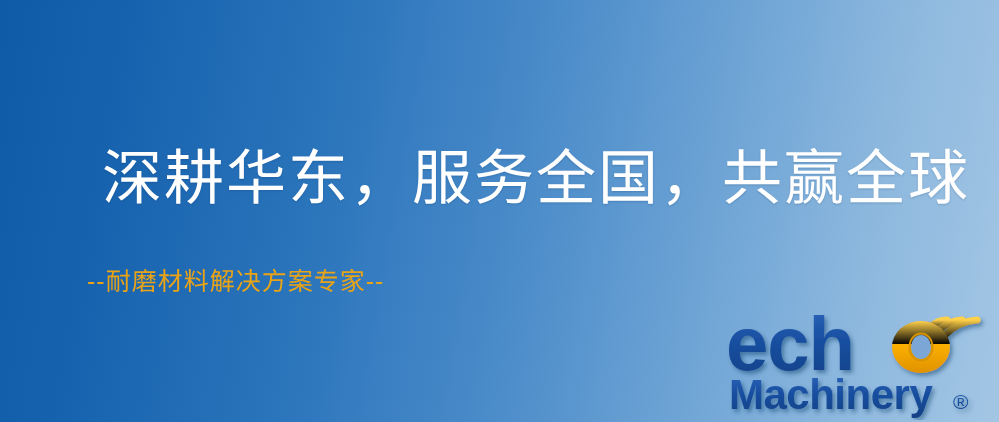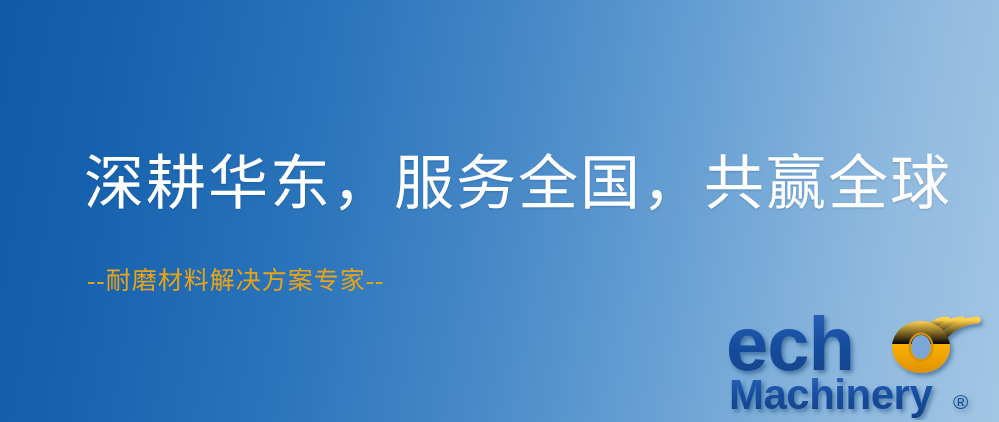--- a/index.html
+++ b/index.html
@@ -23,39 +23,39 @@
         #2a74bb 32%,
         #4a8bc9 52%,
         #6ea4d5 70%,
         #8db8de 85%,
         #a3c6e4 100%);
   }
 
   
   .headline {
     position: absolute;
-    left: 84px;
+    left: 102px;
     top: 152px;
     color: #ffffff;
-    font-family: Liberation Sans, sans-serif;
+    font-family: Liberation Mono, monospace;
     font-size: 60px;
     line-height: 1.05;
     font-weight: 400;
     letter-spacing: 2px;
     white-space: nowrap;
     text-shadow: 0 1px 2px rgba(10, 50, 95, 0.22);
   }
 
   
   .subtitle {
     position: absolute;
     left: 87px;
     top: 266px;
     color: #e9a317;
-    font-family: Liberation Serif, serif;
+    font-family: Liberation Sans, sans-serif;
     font-size: 25px;
     line-height: 1.2;
     font-weight: 400;
     letter-spacing: 1px;
     white-space: nowrap;
   }
 
   
   .logo {
     position: absolute;

